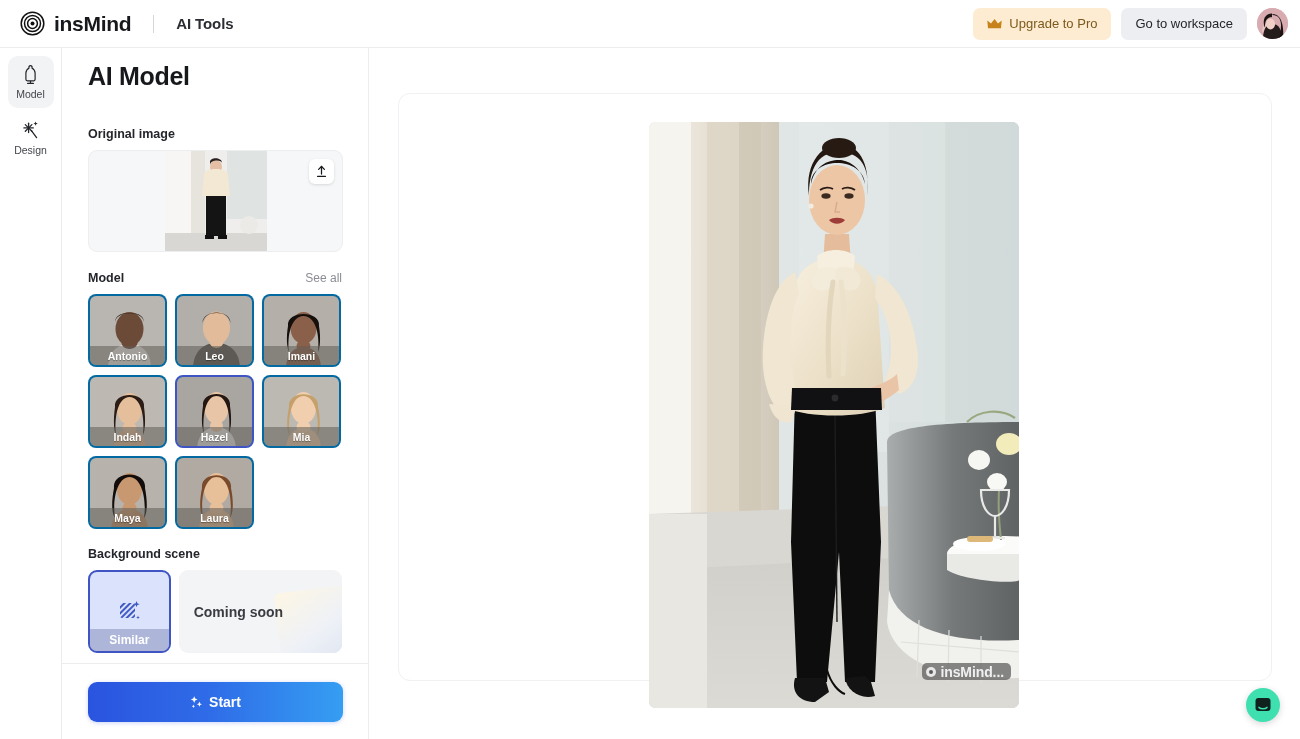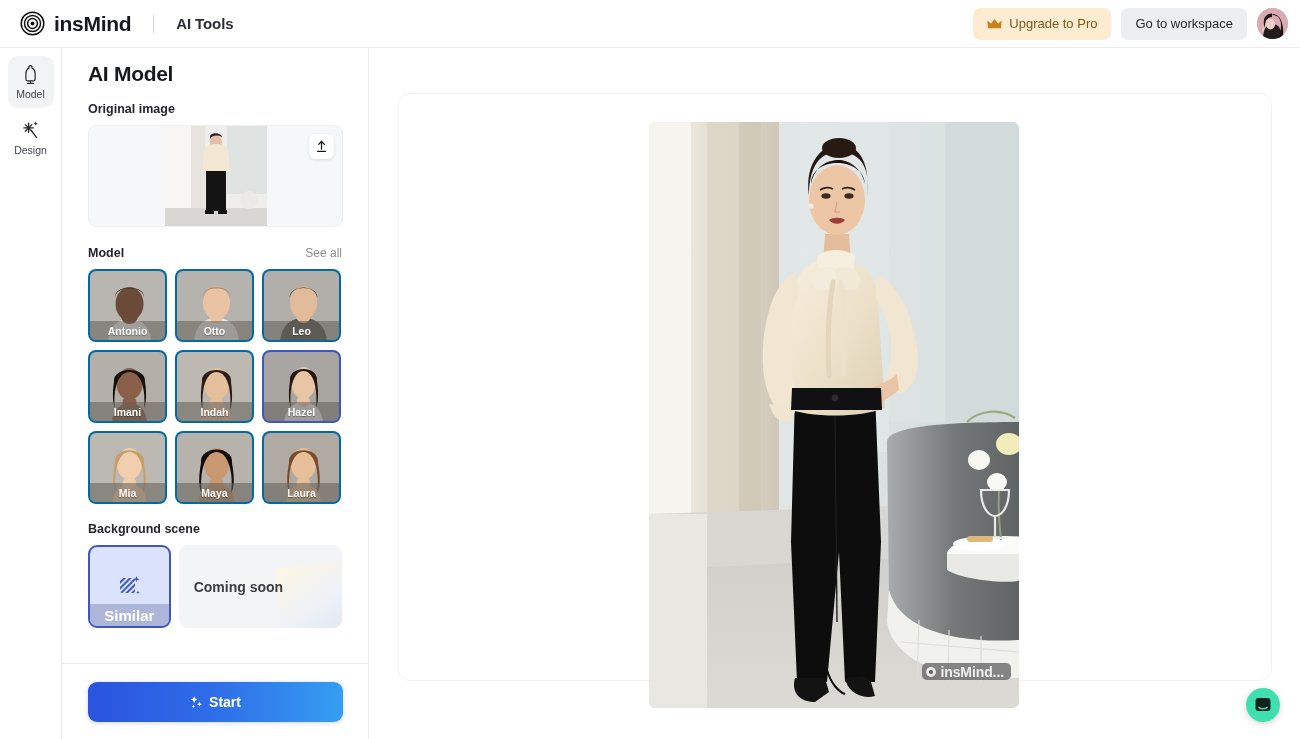--- a/index.html
+++ b/index.html
@@ -82,22 +82,22 @@
     position: absolute; top: 48px; left: 62px;
     width: 307px; height: 691px;
     background: #ffffff;
     border-right: 1px solid #ececee;
   }
   .panel-scroll {
     position: absolute; top: 0; left: 0; right: 0;
     height: 615px; padding: 14px 26px 0 26px; overflow: hidden;
   }
   .panel-title {
-    font-size: 21px; font-weight: 700; color: #16181c;
-    letter-spacing: -0.3px; margin-bottom: 16px;
+    font-size: 25px; font-weight: 700; color: #16181c;
+    letter-spacing: -0.3px; margin-bottom: 36px;
   }
   .sec-label {
     font-size: 12.5px; font-weight: 700; color: #24262b;
     margin-bottom: 9px;
   }
   .sec-head {
     display: flex; align-items: baseline; justify-content: space-between;
     margin-bottom: 9px;
   }
   .sec-head .sec-label { margin-bottom: 0; }
@@ -149,21 +149,21 @@
   .bg-card {
     position: relative; width: 83px; height: 83px;
     border-radius: 9px; overflow: hidden; cursor: pointer;
     border: 2px solid #4055c4; background: #dbe2fb;
     display: flex; align-items: center; justify-content: center;
   }
   .bg-card svg { width: 26px; height: 26px; display: block; }
   .bg-card .bg-name {
     position: absolute; left: 0; right: 0; bottom: 0; height: 22px;
     background: rgba(146,155,196,.62);
-    color: #ffffff; font-size: 15px; font-weight: 700;
+    color: #ffffff; font-size: 12px; font-weight: 700;
     display: flex; align-items: center; justify-content: center;
   }
   .bg-soon {
     position: relative; width: 164px; height: 83px;
     background: #f3f4f6; border-radius: 9px; overflow: hidden;
     display: flex; align-items: center; padding-left: 15px;
   }
   .bg-soon span {
     font-size: 14px; font-weight: 700; color: #3a3c42; z-index: 2;
   }
@@ -355,32 +355,20 @@
             <rect width="79" height="73" fill="#b9b5b0"></rect>
             <path d="M18 73 C18 56 27 48 39.5 48 C52 48 61 56 61 73 Z" fill="#efeee9"></path>
             <ellipse cx="39.5" cy="33" rx="14" ry="17" fill="#6b4a38"></ellipse>
             <path d="M25 27 C25 14 54 14 54 27 C54 20 49 17 39.5 17 C30 17 25 20 25 27 Z" fill="#241711"></path>
             <ellipse cx="39.5" cy="47" rx="8" ry="6" fill="#6b4a38"></ellipse>
           </svg>
         </div>
         <div class="model-name">Antonio</div>
       </div>
 
-      <div class="model-card">
-        <div class="model-art">
-          <svg viewBox="0 0 79 73" width="79" height="73">
-            <rect width="79" height="73" fill="#b6b3ae"></rect>
-            <path d="M17 73 C17 55 27 47 39.5 47 C52 47 62 55 62 73 Z" fill="#e6e6e4"></path>
-            <ellipse cx="39.5" cy="32" rx="13.5" ry="16.5" fill="#e9c3a4"></ellipse>
-            <path d="M26 26 C26 13 53 13 53 26 C52 20 47 17.5 39.5 17.5 C32 17.5 27 20 26 26 Z" fill="#b3875c"></path>
-            <ellipse cx="39.5" cy="46" rx="7" ry="6" fill="#e9c3a4"></ellipse>
-          </svg>
-        </div>
-        <div class="model-name">Otto</div>
-      </div>
 
       <div class="model-card">
         <div class="model-art">
           <svg viewBox="0 0 79 73" width="79" height="73">
             <rect width="79" height="73" fill="#b2afaa"></rect>
             <path d="M16 73 C16 55 27 47 39.5 47 C52 47 63 55 63 73 Z" fill="#595650"></path>
             <ellipse cx="39.5" cy="32" rx="13.5" ry="16.5" fill="#e2bb9b"></ellipse>
             <path d="M25.5 27 C25.5 13 53.5 13 53.5 27 C52 20 47 17 39.5 17 C32 17 27 20 25.5 27 Z" fill="#34251a"></path>
             <ellipse cx="39.5" cy="46" rx="7" ry="6" fill="#e2bb9b"></ellipse>
           </svg>

